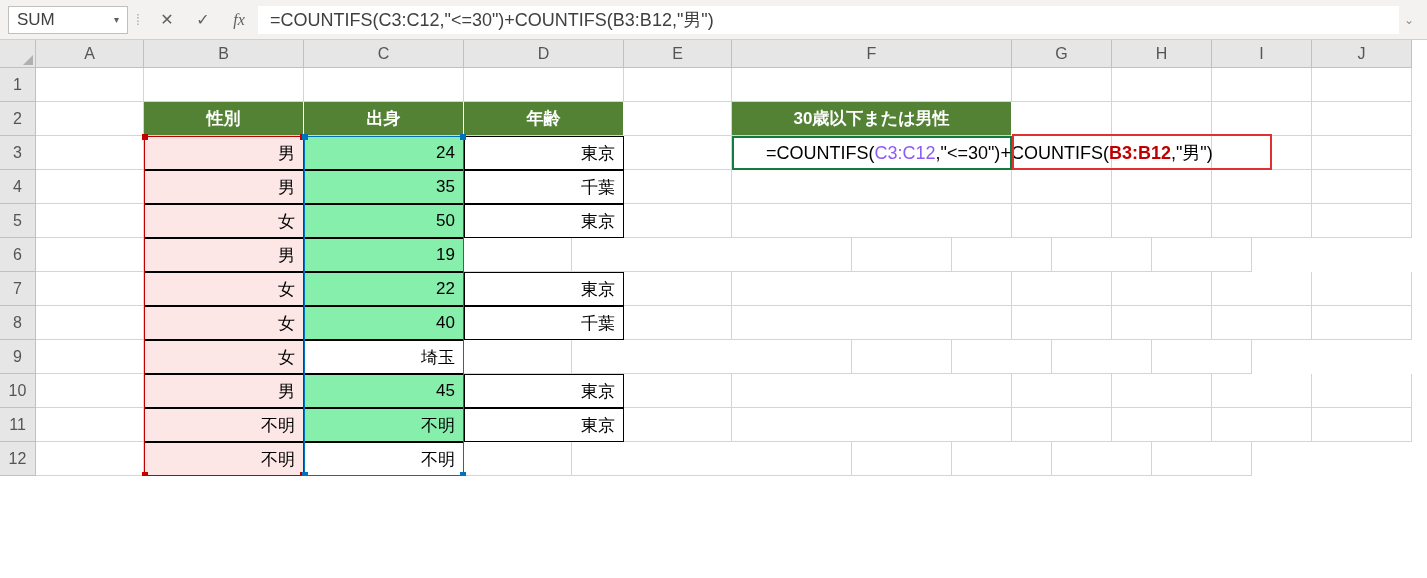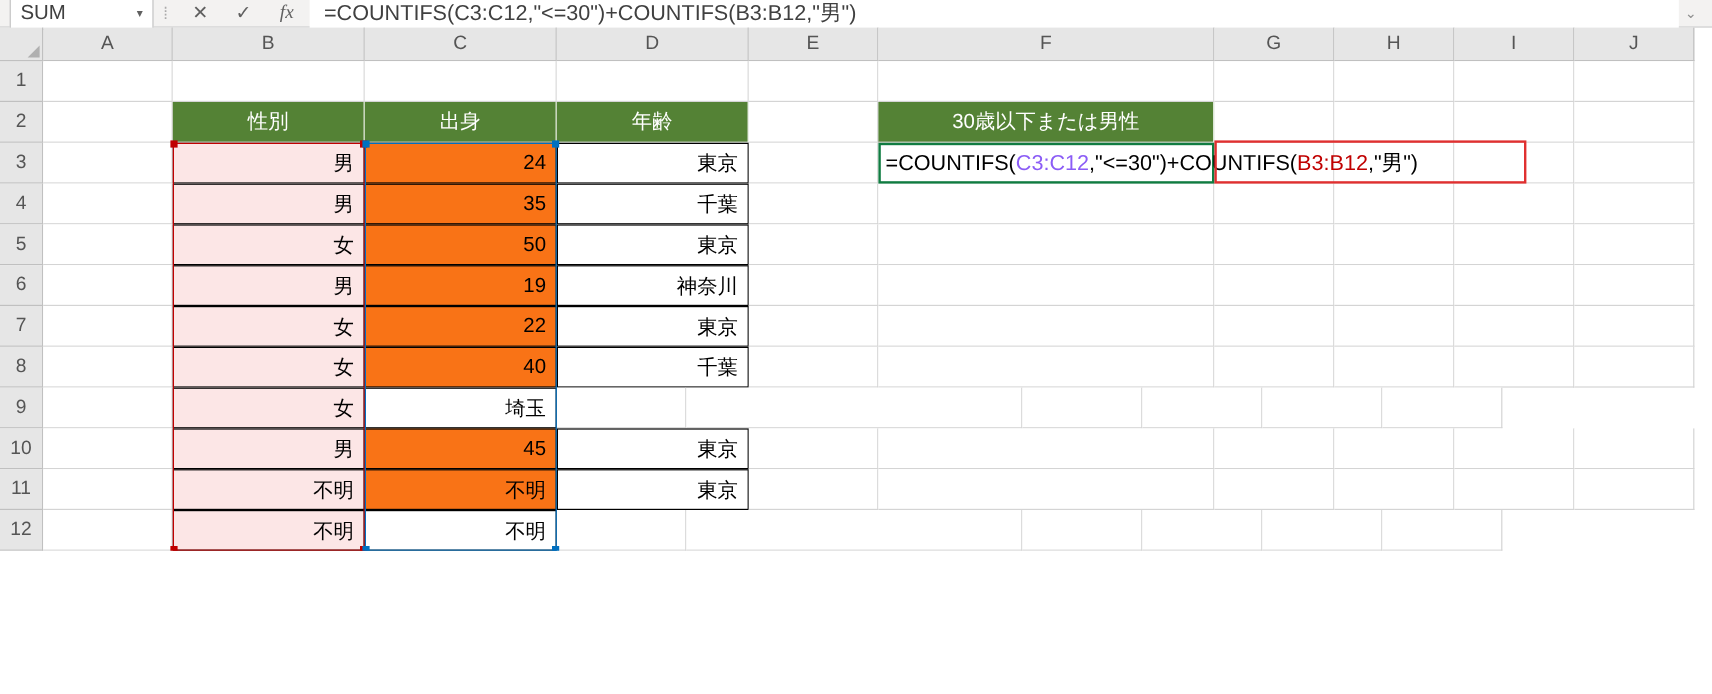--- a/index.html
+++ b/index.html
@@ -9,21 +9,21 @@
     }
     body {
       font-family: "Yu Gothic", "Hiragino Sans", Arial, sans-serif;
       font-size: 16px;
       background: #ffffff;
       overflow: hidden;
     }
     .formula-bar {
       display: flex;
       align-items: center;
-      height: 23px;
+      height: 40px;
       background: #f3f2f1;
       border-bottom: 1px solid #d0d0d0;
       padding: 0 8px;
     }
     .name-box {
       width: 120px;
       height: 28px;
       background: #ffffff;
       border: 1px solid #c0c0c0;
       display: flex;
@@ -141,40 +141,40 @@
       align-items: center;
       padding: 0 8px;
       font-size: 17px;
       background: #ffffff;
       overflow: visible;
       white-space: nowrap;
     }
     .header-cell {
       background: #548235;
       color: #ffffff;
-      font-weight: normal;
+      font-weight: bold;
       justify-content: center;
       border-right: 1px solid #ffffff;
     }
     .col-A { width: 108px; }
     .col-B { width: 160px; }
     .col-C { width: 160px; }
     .col-D { width: 160px; }
     .col-E { width: 108px; }
     .col-F { width: 280px; }
     .col-G { width: 100px; }
     .col-H { width: 100px; }
     .col-I { width: 100px; }
     .col-J { width: 100px; }
     .right-align { justify-content: flex-end; }
     .data-cell-border {
       border: 1px solid #000000;
     }
     .red-fill { background: #fce6e6; }
-    .blue-fill { background: #f97316; }
+    .blue-fill { background: #86efac; }
     .range-highlight-red {
       position: absolute;
       border: 1px solid #c00000;
       pointer-events: none;
     }
     .range-highlight-blue {
       position: absolute;
       border: 1px solid #0070c0;
       pointer-events: none;
     }
@@ -193,21 +193,21 @@
       pointer-events: none;
       z-index: 40;
     }
     .red-box {
       position: absolute;
       border: 2px solid #e03030;
       pointer-events: none;
       z-index: 60;
     }
     .colored-text .blue { color: #8b5cf6; }
-    .colored-text .red { color: #c00000; }
+    .colored-text .red { color: #c00000; font-weight: bold; }
     .spreadsheet-container {
       position: relative;
     }
   </style>
 </head>
 <body>
 
 <div class="formula-bar">
   <div class="name-box">
     <span>SUM</span>
@@ -309,21 +309,20 @@
       <div class="cell col-H"></div>
       <div class="cell col-I"></div>
       <div class="cell col-J"></div>
     </div>
 
     <div class="data-row">
       <div class="row-header">6</div>
       <div class="cell col-A"></div>
       <div class="cell col-B red-fill right-align data-cell-border">男</div>
       <div class="cell col-C blue-fill right-align data-cell-border">19</div>
-      <div class="cell col-D right-align data-cell-border">神奈川</div>
       <div class="cell col-E"></div>
       <div class="cell col-F"></div>
       <div class="cell col-G"></div>
       <div class="cell col-H"></div>
       <div class="cell col-I"></div>
       <div class="cell col-J"></div>
     </div>
 
     <div class="data-row">
       <div class="row-header">7</div>
@@ -404,21 +403,21 @@
       <div class="cell col-G"></div>
       <div class="cell col-H"></div>
       <div class="cell col-I"></div>
       <div class="cell col-J"></div>
     </div>
 
   </div>
 
   <div class="active-cell-border" style="left:732px; top:96px; width:280px; height:34px;"></div>
 
-  <div class="formula-cell colored-text" style="left:738px; top:96px; height:34px;">
+  <div class="formula-cell colored-text" style="left:766px; top:96px; height:34px;">
     <span>=COUNTIFS(</span>
       <span class="blue">C3:C12</span>
       <span>,"&lt;=30")</span>
       <span>+COUNTIFS(</span>
       <span class="red">B3:B12</span>
       <span>,"男")</span>
   </div>
 
   <div class="red-box" style="left:1012px; top:94px; width:260px; height:36px;"></div>
 

